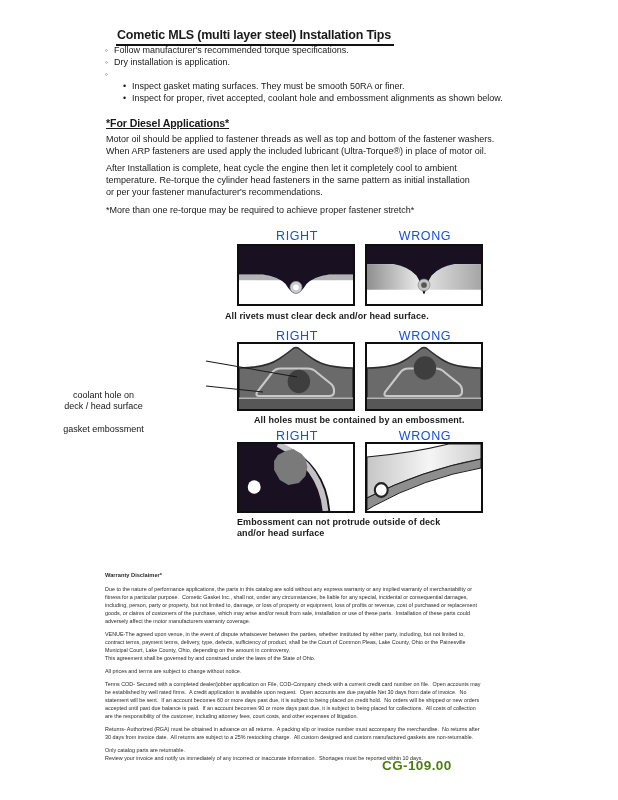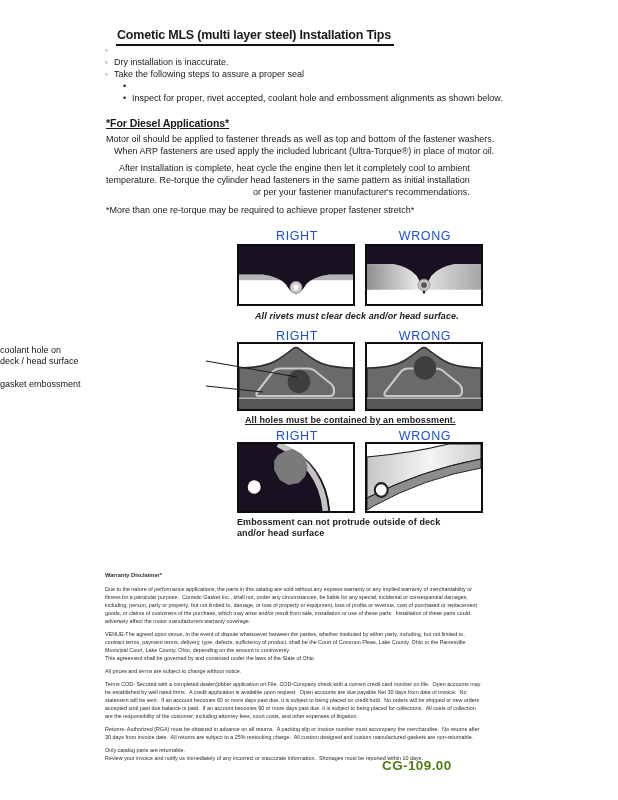--- a/index.html
+++ b/index.html
@@ -11,55 +11,56 @@
   .page-title{
     left:112px;top:25px;font-size:12.5px;font-weight:bold;letter-spacing:-0.2px;
     border-bottom:2px solid #111;padding:0 3px 2px 1px;display:inline-block;
   }
   .bullets{left:105px;top:45px;font-size:9px;line-height:11.9px;}
   .b-row{display:flex;}
   .b-marker{width:9px;flex:0 0 9px;font-size:8px;line-height:11.9px;}
   .b-sub{margin-left:18px;}
   .b-sub .b-marker{font-size:9px;}
   .diesel-heading{left:106px;top:117px;font-size:10.6px;font-weight:bold;letter-spacing:-0.1px;text-decoration:underline;}
-  .body-para{left:106px;font-size:9px;line-height:11.9px;white-space:pre;text-align:right;}
+  .body-para{left:106px;font-size:9px;line-height:11.9px;white-space:pre;}
   .p1{top:134px;}
   .p2{top:163px;}
   .note{top:205px;}
   .dg-label{width:120px;text-align:center;font-size:12.5px;letter-spacing:0.6px;color:#1d4ed8;}
   .dg-box{border:2.6px solid #0e0e0e;background:#fff;line-height:0;}
   .dg-box svg{display:block;}
   .caption{font-size:9px;font-weight:bold;letter-spacing:0.1px;white-space:pre;line-height:11px;}
-  .side-label{left:0;width:207px;text-align:left;font-size:9px;line-height:10.8px;white-space:pre;color:#161616;}
+  .side-label{left:0;width:207px;text-align:center;font-size:9px;line-height:10.8px;white-space:pre;color:#161616;margin-top:45px;}
   .legal{left:105px;top:571px;width:462px;font-size:5.4px;line-height:8.1px;color:#2b2b2b;}
   .legal .lg-head{font-size:5.7px;font-weight:bold;margin:0 0 6px 0;}
   .legal p{margin:0 0 4.6px 0;white-space:pre;}
   .doc-number{left:382px;top:758px;font-size:13.5px;letter-spacing:0.4px;color:#4d7c0f;font-weight:bold;}
 </style>
 </head>
 <body>
 
 <div class="abs" style="left:4px;top:25px;width:618px;">
   <span class="page-title" style="margin-left:112px;">Cometic MLS (multi layer steel) Installation Tips</span>
 </div>
 
 <div class="abs bullets">
   <div class="b-row">
     <span class="b-marker">◦</span>
+    <span>Follow manufacturer's recommended torque specifications.</span>
   </div>
   <div class="b-row">
     <span class="b-marker">◦</span>
-    <span>Dry installation is inaccurate.</span>
+    <span>Dry installation is application.</span>
   </div>
   <div class="b-row">
     <span class="b-marker">◦</span>
-    <span>Take the following steps to assure a proper seal</span>
   </div>
   <div class="b-row b-sub">
     <span class="b-marker">•</span>
+    <span>Inspect gasket mating surfaces.  They must be smooth 50RA or finer.</span>
   </div>
   <div class="b-row b-sub">
     <span class="b-marker">•</span>
     <span>Inspect for proper, rivet accepted, coolant hole and embossment alignments as shown below.</span>
   </div>
 </div>
 
 <div class="abs diesel-heading">*For Diesel Applications*</div>
 <div class="abs body-para p1">Motor oil should be applied to fastener threads as well as top and bottom of the fastener washers.
 When ARP fasteners are used apply the included lubricant (Ultra-Torque®) in place of motor oil.</div>
@@ -89,21 +90,21 @@
           <stop offset="1" stop-color="#a6a6a6"></stop>
       </linearGradient>
     </defs>
     <rect width="120" height="61" fill="#ffffff"></rect>
     <rect x="0" y="19" width="120" height="27" fill="url(#gw1)"></rect>
     <path d="M0,0 H120 V19 L92,19 Q76,22 68,31 Q63,39 62,45 Q61,50.5 60,50.5 Q59,50.5 58,45 Q57,39 52,31 Q44,22 28,19 L0,19 Z" fill="#191022"></path>
     <circle cx="60" cy="41" r="6.3" fill="#c4c4c4" stroke="#808080" stroke-width="0.7"></circle>
     <circle cx="60" cy="41" r="3" fill="#555555"></circle>
   </svg>
 </div>
-<div class="abs caption" style="left:255px;top:311px;font-style:italic;">All rivets must clear deck and/or head surface.</div>
+<div class="abs caption" style="left:225px;top:311px;">All rivets must clear deck and/or head surface.</div>
 
 <div class="abs dg-label" style="left:237px;top:329px;">RIGHT</div>
 <div class="abs dg-label" style="left:365px;top:329px;">WRONG</div>
 
 <div class="abs side-label" style="top:345px;">coolant hole on
 deck / head surface</div>
 <div class="abs side-label" style="top:379px;">gasket embossment</div>
 
 <div class="abs dg-box" style="left:237px;top:342px;">
   <svg width="114" height="65" viewBox="0 0 120 65" preserveAspectRatio="none">
@@ -124,21 +125,21 @@
     <path d="M21,52 Q17,52 19,48 L35,28.5 Q38,24.5 44,24.5 L72,24.5 Q78,24.5 82,28.5 L97,40 Q100,42.5 100,46 L100,48 Q100,52 95,52 Z" fill="none" stroke="#c9c9c9" stroke-width="2.2"></path>
     <circle cx="61" cy="24" r="11.8" fill="#3e3e3e"></circle>
   </svg>
 </div>
 
 <svg class="abs" style="left:200px;top:350px;" width="130" height="50" viewBox="0 0 130 50">
   <line x1="6" y1="11" x2="97" y2="27" stroke="#1a1a1a" stroke-width="1.1"></line>
   <line x1="6" y1="36" x2="63" y2="42" stroke="#1a1a1a" stroke-width="1.1"></line>
 </svg>
 
-<div class="abs caption" style="left:245px;top:415px;text-decoration:underline;">All holes must be contained by an embossment.</div>
+<div class="abs caption" style="left:254px;top:415px;">All holes must be contained by an embossment.</div>
 
 <div class="abs dg-label" style="left:237px;top:429px;">RIGHT</div>
 <div class="abs dg-label" style="left:365px;top:429px;">WRONG</div>
 
 <div class="abs dg-box" style="left:237px;top:442px;">
   <svg width="114" height="67" viewBox="0 0 120 67" preserveAspectRatio="none">
     <rect width="120" height="67" fill="#191022"></rect>
     <path d="M46,0 Q92,20 96,67 L120,67 L120,0 Z" fill="#ffffff"></path>
     <path d="M41,0 Q87,22 91,67" fill="none" stroke="#c3c3c3" stroke-width="6"></path>
     <polygon points="41,11 49,7 57,5 66,10 70,15 72,23 70,32 63,39 52,41 43,36 37,26 37,17" fill="#7a7a7a"></polygon>

